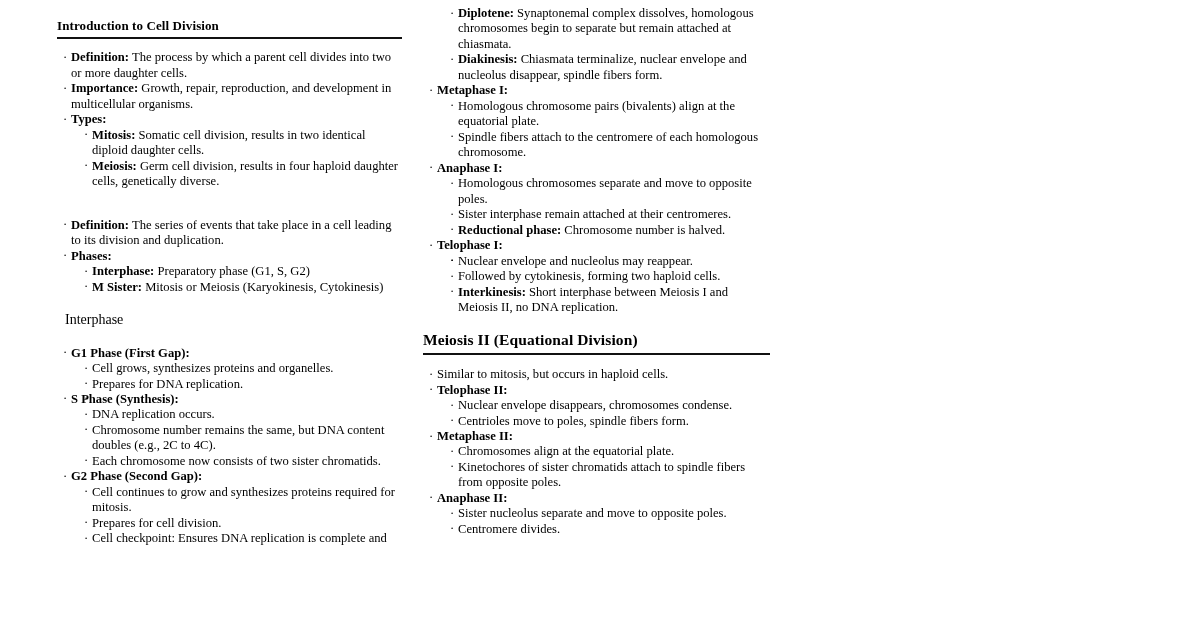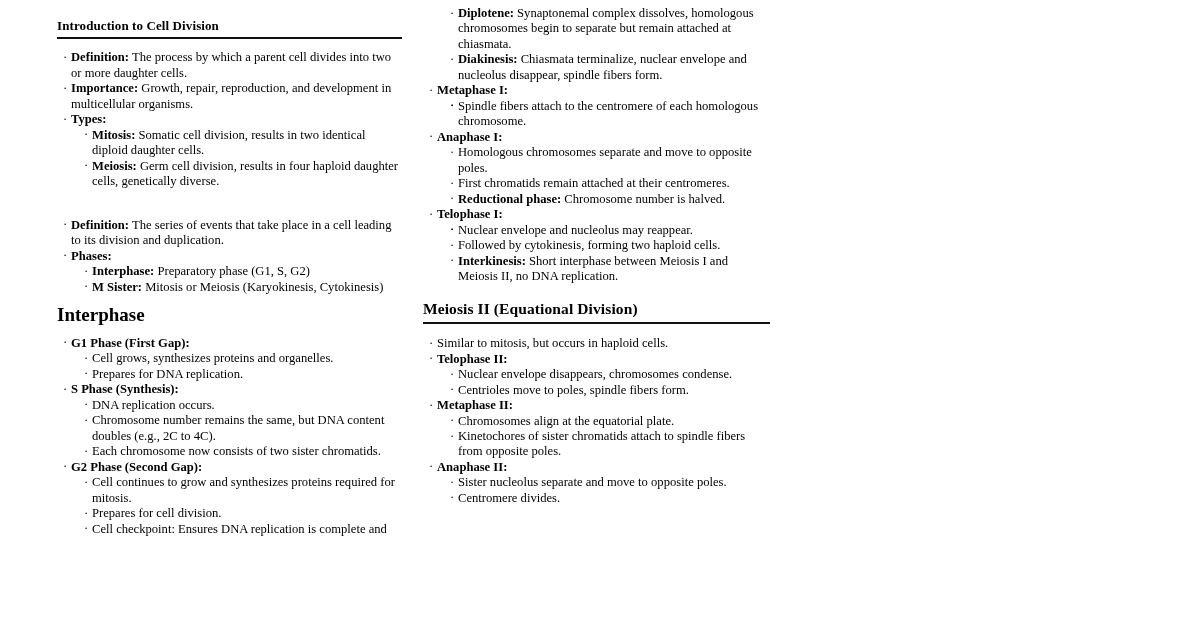--- a/index.html
+++ b/index.html
@@ -38,23 +38,23 @@
     line-height: 1.25;
     letter-spacing: 0.1px;
     border-bottom: 2px solid #111111;
     padding-bottom: 3px;
   }
   .h-rule.big {
     font-size: 15.5px;
     padding-bottom: 4px;
   }
   .h-plain {
-    margin: 0;
-    font-size: 19px;
-    font-weight: bold;
+    margin: 8px;
+    font-size: 14px;
+    font-weight: normal;
     line-height: 1.25;
   }
 
   
   ul.lst {
     list-style: none;
     margin: 0;
     padding: 0;
   }
   ul.lst li {
@@ -237,39 +237,40 @@
           </li>
         </ul>
       </li>
 
       <li class="gap-md">
         <span class="bl">·</span>
         <b class="lead">Metaphase I:</b>
         <ul class="lst lvl2">
           <li class="gap-sm">
             <span class="bl">·</span>
+            <span>Homologous chromosome pairs (bivalents) align at the equatorial plate.</span>
           </li>
           <li class="gap-sm">
             <span class="bl">·</span>
             <span>Spindle fibers attach to the centromere of each homologous chromosome.</span>
           </li>
         </ul>
       </li>
 
       <li class="gap-md">
         <span class="bl">·</span>
         <b class="lead">Anaphase I:</b>
         <ul class="lst lvl2">
           <li class="gap-sm">
             <span class="bl">·</span>
             <span>Homologous chromosomes separate and move to opposite poles.</span>
           </li>
           <li class="gap-sm">
             <span class="bl">·</span>
-            <span>First chromatids remain attached at their centromeres.</span>
+            <span>Sister interphase remain attached at their centromeres.</span>
           </li>
           <li class="gap-sm">
             <span class="bl">·</span>
             <b class="lead">Reductional phase:</b><span> Chromosome number is halved.</span>
           </li>
         </ul>
       </li>
 
       <li class="gap-md">
         <span class="bl">·</span>

